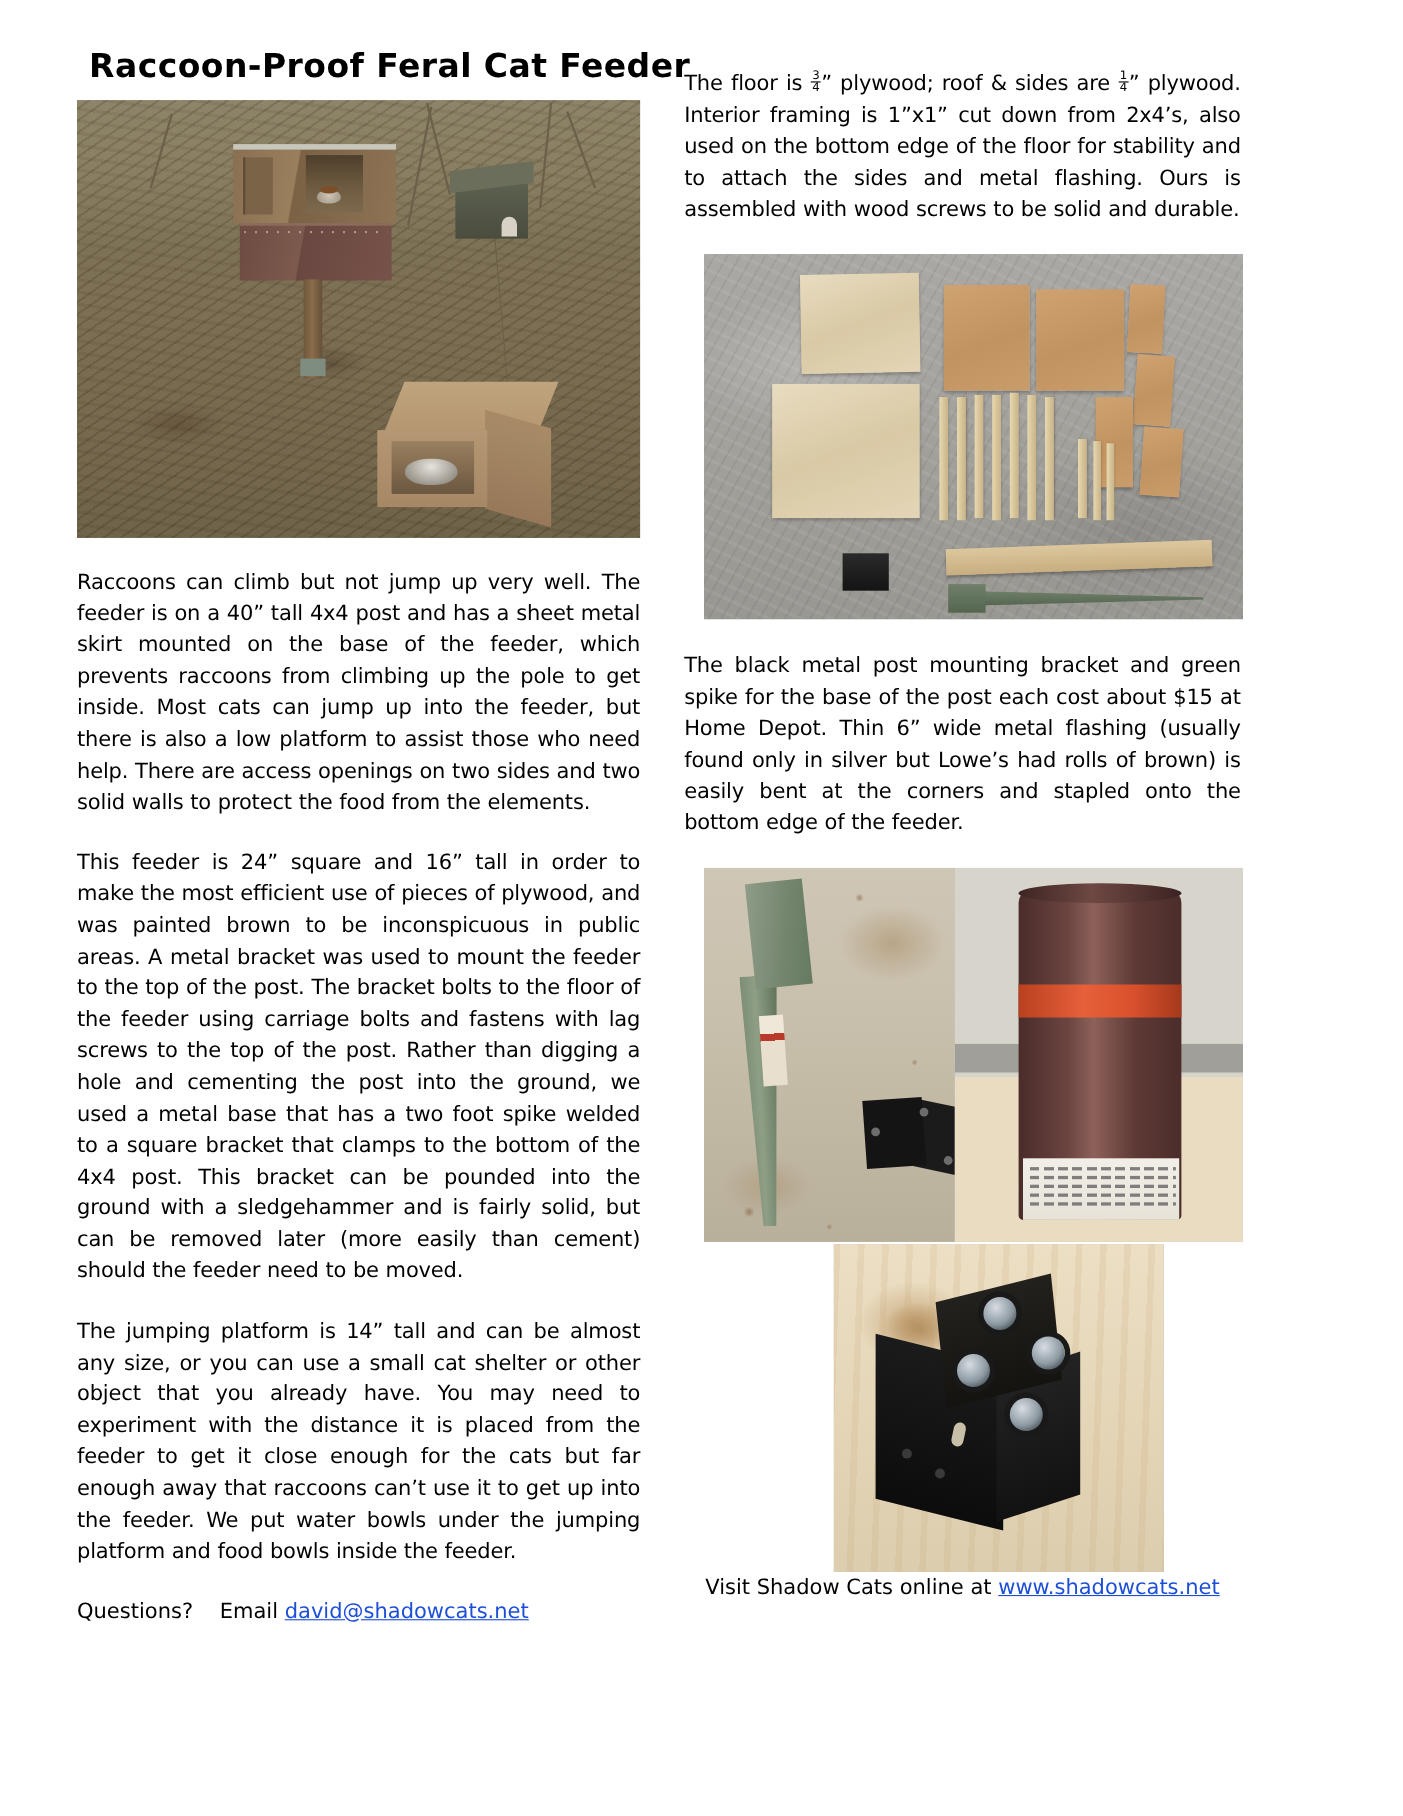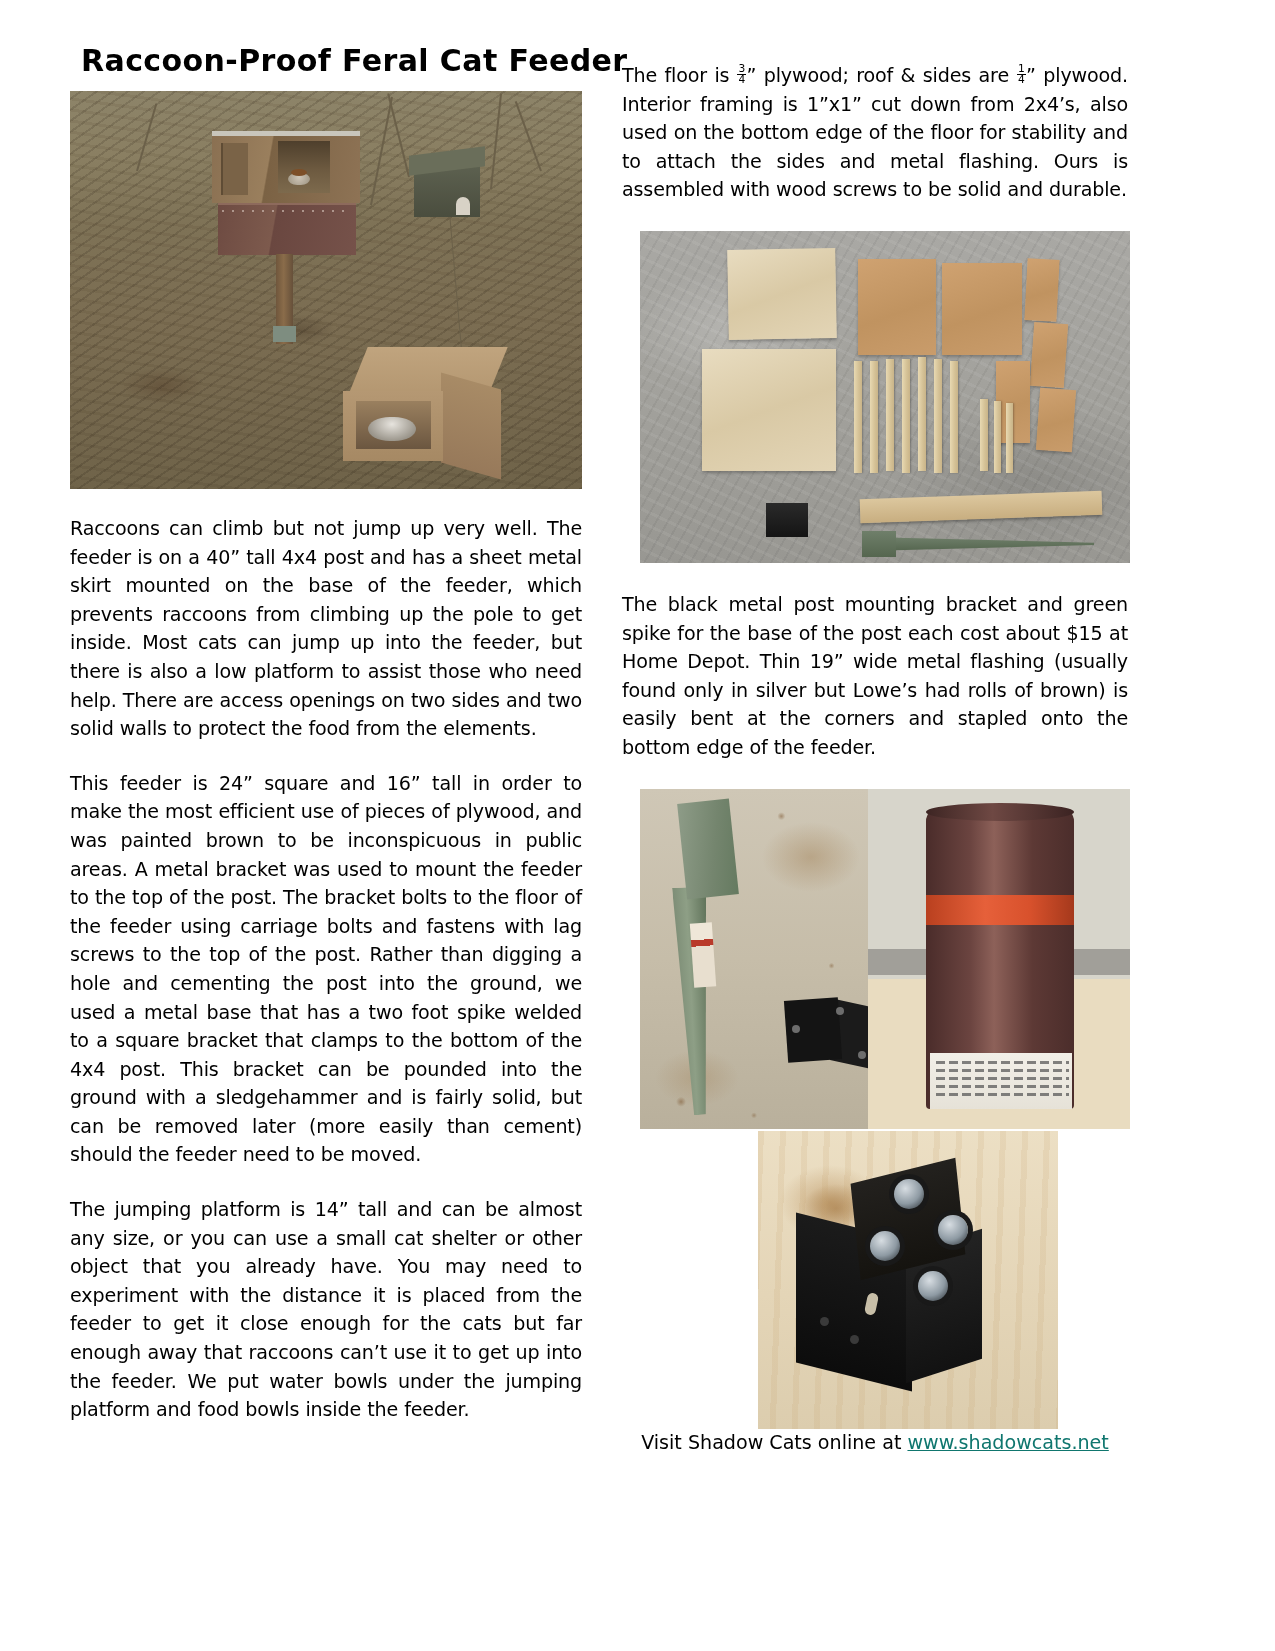--- a/index.html
+++ b/index.html
@@ -52,21 +52,21 @@
     word-spacing: 0.2px;
   }
   .footer-line {
     font-family: "DejaVu Sans", sans-serif;
     font-size: 19.1px;
     line-height: 28.6px;
     margin: 0;
   }
   .footer-line.centered { text-align: center; }
   a.link {
-    color: #0f766e;
+    color: #1d4ed8;
   }
   .frac {
     display: inline-block;
     vertical-align: -0.05em;
     font-size: 0.56em;
     line-height: 0.92;
     text-align: center;
     margin: 0 0.5px;
   }
   .frac .num { display:block; border-bottom: 1px solid #000; padding: 0 1px;}
@@ -358,20 +358,25 @@
       <div class="platform-side"></div>
       <div class="platform-front"></div>
       <div class="platform-cavity"></div>
       <div class="platform-bowl"></div>
     </div>
 
     <p class="body">Raccoons can climb but not jump up very well.  The feeder is on a 40” tall 4x4 post and has a sheet metal skirt mounted on the base of the feeder, which prevents raccoons from climbing up the pole to get inside.  Most cats can jump up into the feeder, but there is also a low platform to assist those who need help.  There are access openings on two sides and two solid walls to protect the food from the elements.</p>
     <p class="body">This feeder is 24” square and 16” tall in order to make the most efficient use of pieces of plywood, and was painted brown to be inconspicuous in public areas. A metal bracket was used to mount the feeder to the top of the post.  The bracket bolts to the floor of the feeder using carriage bolts and fastens with lag screws to the top of the post.  Rather than digging a hole and cementing the post into the ground, we used a metal base that has a two foot spike welded to a square bracket that clamps to the bottom of the 4x4 post.  This bracket can be pounded into the ground with a sledgehammer and is fairly solid, but can be removed later (more easily than cement) should the feeder need to be moved.</p>
     <p class="body">The jumping platform is 14” tall and can be almost any size, or you can use a small cat shelter or other object that you already have.  You may need to experiment with the distance it is placed from the feeder to get it close enough for the cats but far enough away that raccoons can’t use it to get up into the feeder.  We put water bowls under the jumping platform and food bowls inside the feeder.</p>
 
+    <p class="footer-line">
+      <span>Questions?</span>&nbsp;&nbsp;&nbsp;
+      <span>Email</span>
+      <a class="link" href="#">david@shadowcats.net</a>
+    </p>
   </div>
 
   <div class="col-right">
 
     <p class="body"><span>The floor is </span><span class="frac"><span class="num">3</span><span class="den">4</span></span><span>” plywood; roof &amp; sides are </span><span class="frac"><span class="num">1</span><span class="den">4</span></span><span>” plywood.  Interior framing is 1”x1” cut down from 2x4’s, also used on the bottom edge of the floor for stability and to attach the sides and metal flashing.  Ours is assembled with wood screws to be solid and durable.</span></p>
 
     <div class="figure fig-parts">
       <div class="concrete"></div>
 
       <div class="pl ply-light" style="left:88px; top:18px; width:108px; height:90px; transform:rotate(-1deg);"></div>
@@ -393,21 +398,21 @@
       <div class="pl stick" style="left:340px; top:168px; width:8px; height:72px;"></div>
       <div class="pl stick" style="left:354px; top:170px; width:7px; height:72px;"></div>
       <div class="pl stick" style="left:366px; top:172px; width:7px; height:70px;"></div>
 
       <div class="pl beam" style="left:220px; top:264px; width:242px; height:24px; transform: rotate(-2deg);"></div>
       <div class="pl blackbkt" style="left:126px; top:272px; width:42px; height:34px;"></div>
       <div class="pl greenspike" style="left:228px; top:306px; width:226px; height:14px; clip-path: polygon(0 0, 100% 42%, 100% 58%, 0 100%);"></div>
       <div class="pl greenspike" style="left:222px; top:300px; width:34px; height:26px;"></div>
     </div>
 
-    <p class="body">The black metal post mounting bracket and green spike for the base of the post each cost about $15 at Home Depot.   Thin 19” wide metal flashing (usually found only in silver but Lowe’s had rolls of brown) is easily bent at the corners and stapled onto the bottom edge of the feeder.</p>
+    <p class="body">The black metal post mounting bracket and green spike for the base of the post each cost about $15 at Home Depot.   Thin 6” wide metal flashing (usually found only in silver but Lowe’s had rolls of brown) is easily bent at the corners and stapled onto the bottom edge of the feeder.</p>
 
     <div class="fig-pair">
 
       <div class="figure fig-spike">
         <div class="dirtfloor"></div>
         <div class="spike-shaft"></div>
         <div class="spike-body"></div>
         <div class="spike-label"></div>
         <div class="bkt-b"></div>
         <div class="bkt-a"></div>

